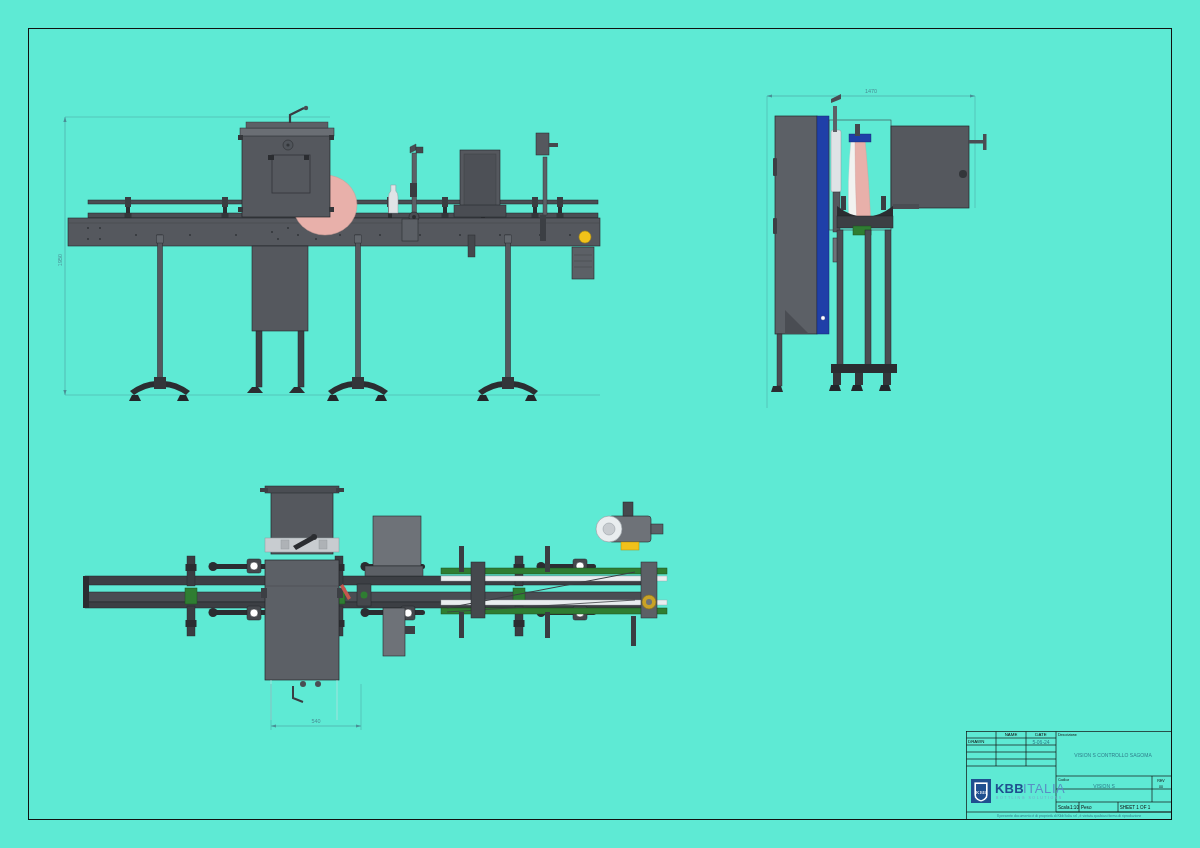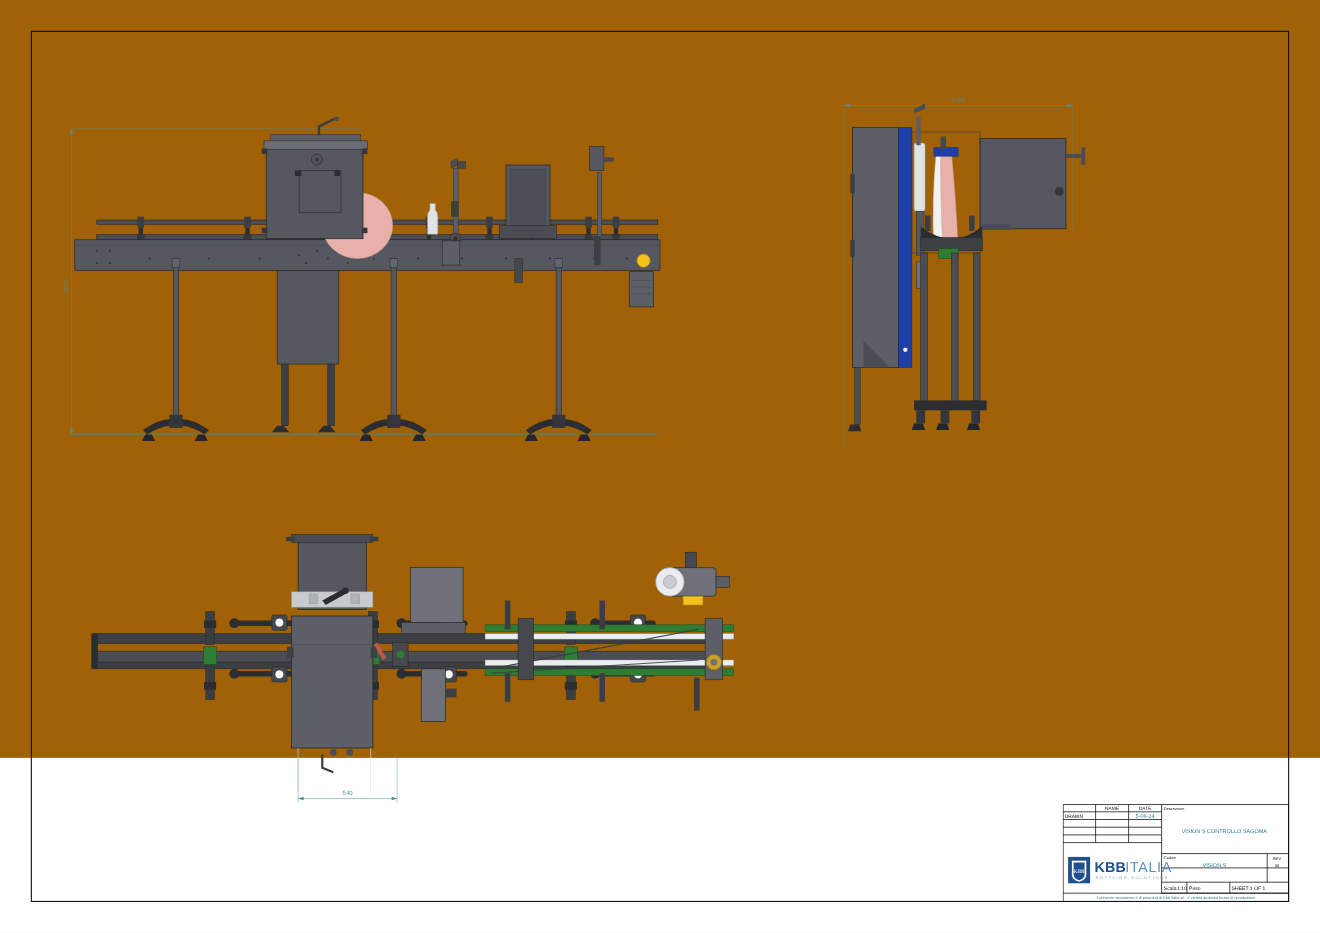--- a/index.html
+++ b/index.html
@@ -1,18 +1,18 @@
 <!DOCTYPE html>
 <html><head>
 <meta charset="utf-8">
 <style>
   html,body{margin:0;padding:0;background:#ffffff;}
   body{width:1200px;height:848px;overflow:hidden;
        font-family:"Liberation Sans",sans-serif;color:#000;}
-  #sheet{position:relative;width:1200px;height:689px;background:#a16207;}
+  #sheet{position:relative;width:1200px;height:848px;background:#5eead4;}
   #border{position:absolute;left:28px;top:28px;width:1144px;height:792px;
           border:1.2px solid #111;box-sizing:border-box;}
   svg{display:block;}
   .dimtxt{font-family:"Liberation Sans",sans-serif;font-size:5.5px;fill:#4a8f96;}
   .tb-txt{font-family:"Liberation Sans",sans-serif;}
   .tb-lbl{font-size:3.6px;fill:#111;}
   .tb-hdr{font-size:4.4px;fill:#111;}
   .tb-val{font-size:5px;fill:#2f7f8c;}
   .tb-val-dk{font-size:4.6px;fill:#111;}
   .tb-foot{font-size:3.5px;fill:#2f7f8c;}

